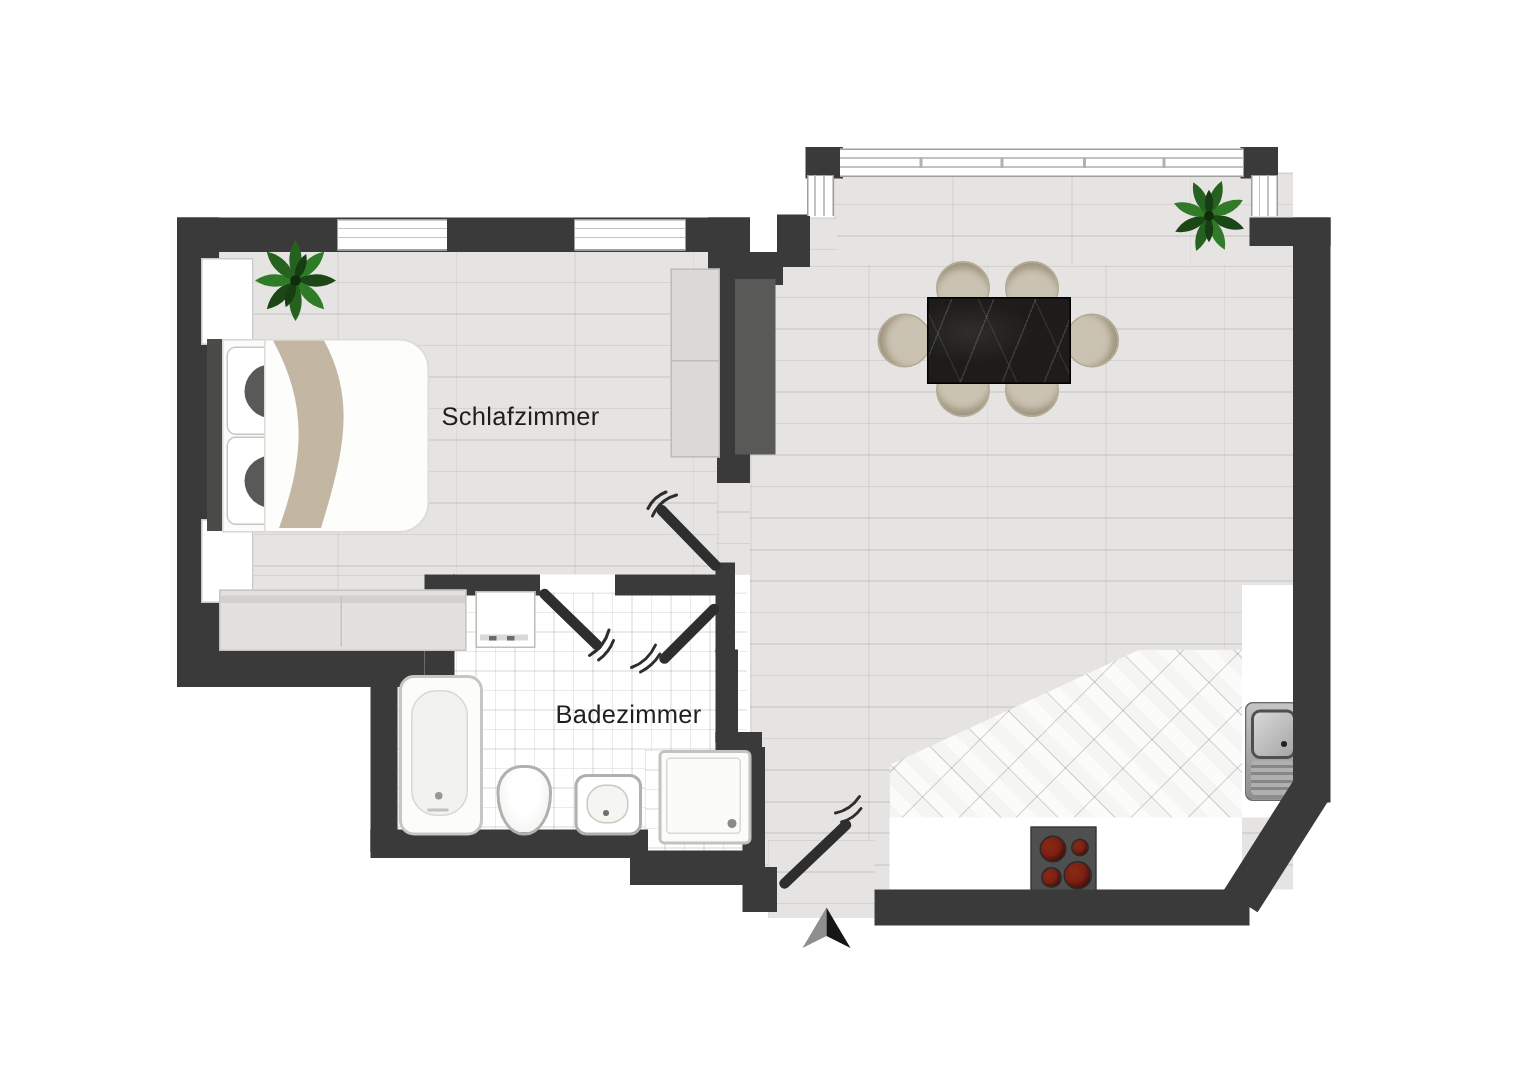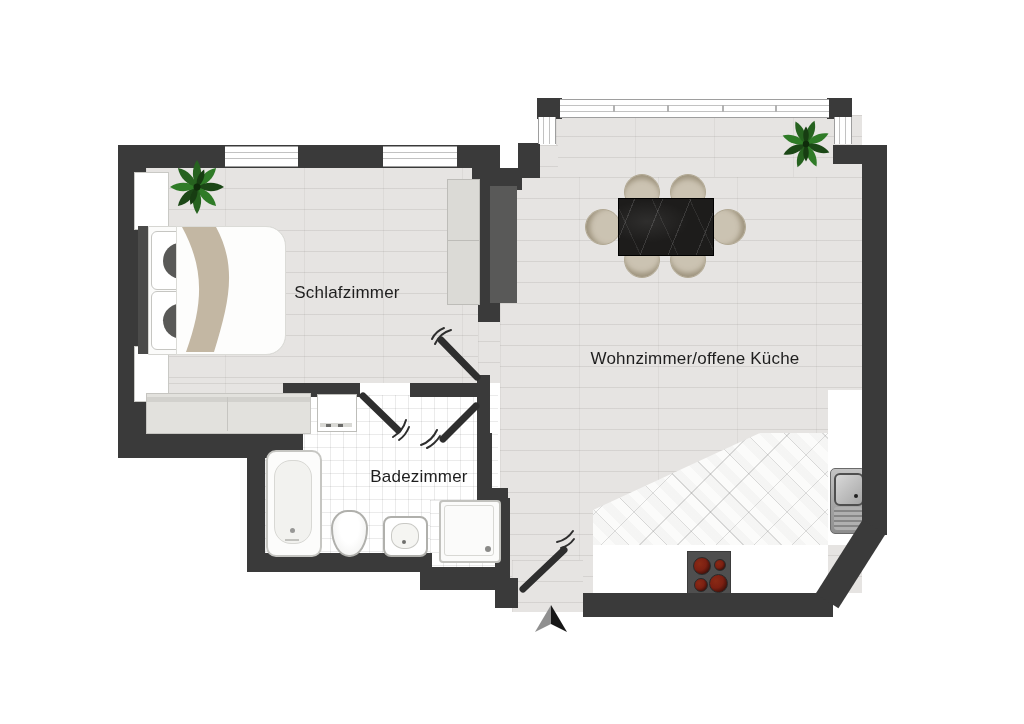--- a/index.html
+++ b/index.html
@@ -213,17 +213,16 @@
         <circle r="3.5" fill="#0f2c0b"></circle>
       </g>
     </g>
 
     <g>
       <polygon points="551,605 535,632 551,624" fill="#8f8f8f"></polygon>
       <polygon points="551,605 567,632 551,624" fill="#161616"></polygon>
     </g>
   </svg>
 
-  <div class="rlabel" style="left:347px;top:293px;">Schlafzimmer</div>
+  <div class="rlabel" style="left:347px;top:278px;">Schlafzimmer</div>
   <div class="rlabel" style="left:395px;top:477px;margin-left:24px;">Badezimmer</div>
-  <div class="rlabel" style="left:695px;top:359px;">Wohnzimmer/offene Küche</div>
 
 </div>
 
 </body></html>

